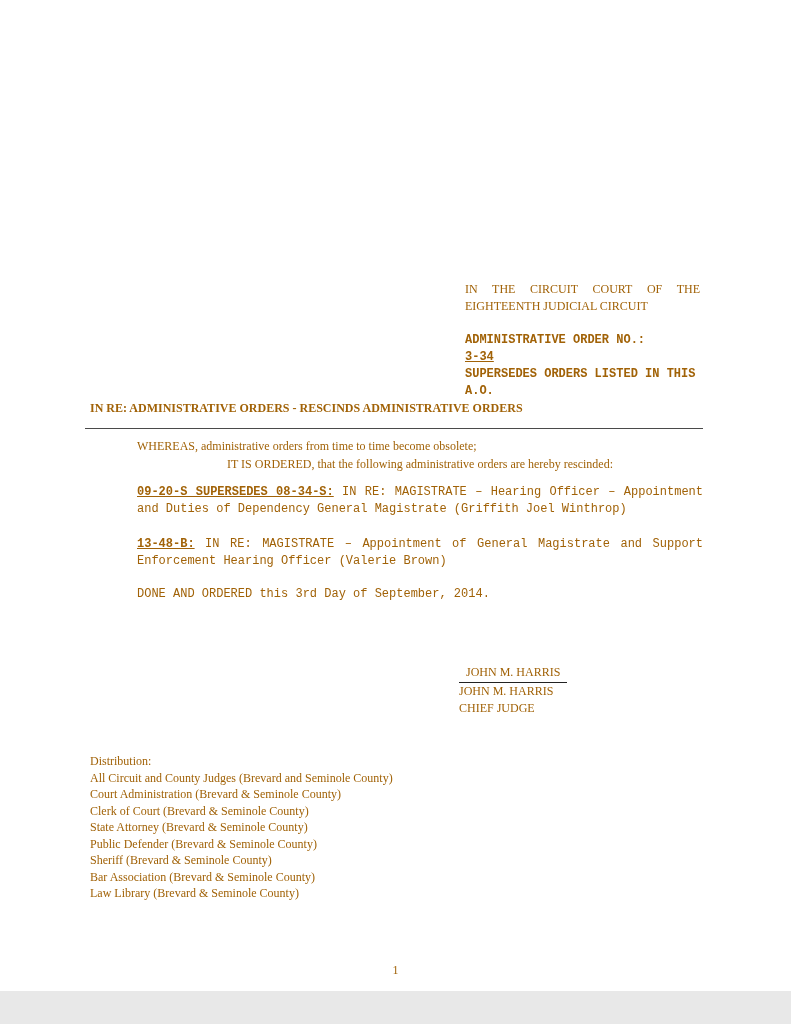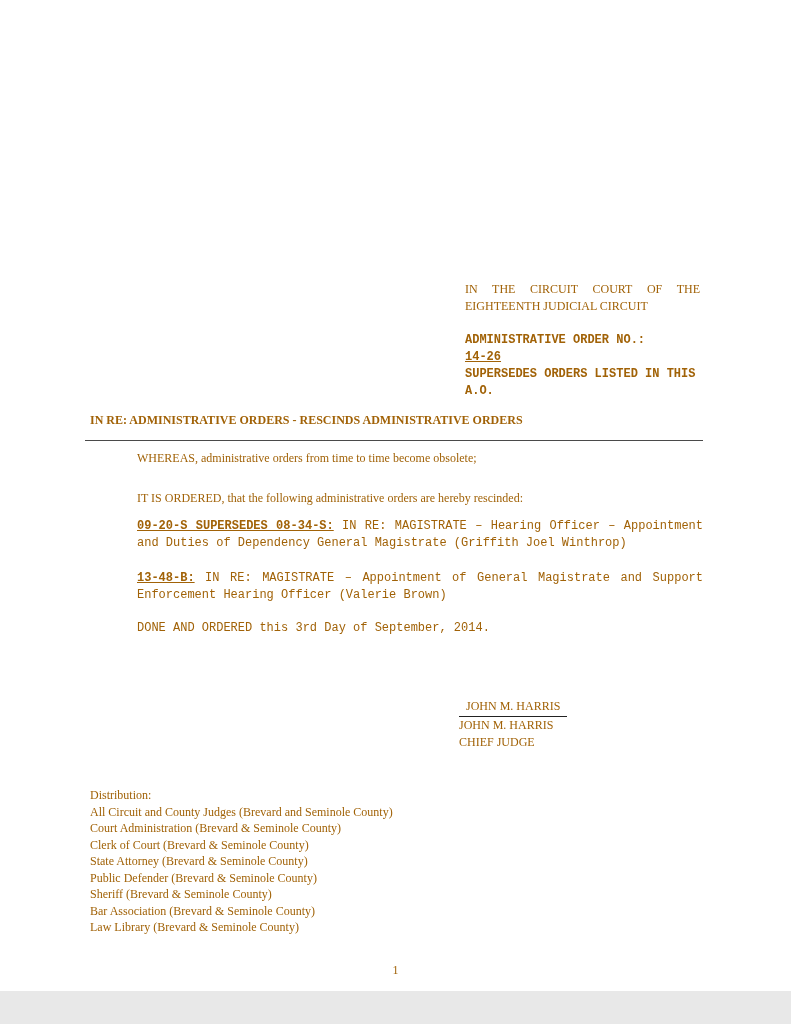--- a/index.html
+++ b/index.html
@@ -23,35 +23,35 @@
     width: 613px;
   }
   .header-block {
     margin-top: 281px;
     margin-left: 375px;
     width: 235px;
   }
   .court-name { text-align: justify; }
   .order-group { margin-top: 17px; font-weight: bold; font-family: Liberation Mono, monospace; }
   .u { text-decoration: underline; }
-  .doc-title { margin-top: 12px; font-weight: bold; }
+  .doc-title { font-weight: bold; }
   .rule {
     margin-top: 11px;
     margin-left: -5px;
     width: 618px;
     border-top: 1px solid #4a4a4a;
     height: 0;
   }
   p.flow { margin-top: 12px; }
   p.first-indent { text-indent: 47px; }
   p.block-indent { margin-left: 47px; width: 566px; font-family: Liberation Mono, monospace; }
   p.justified { text-align: justify; }
   .bold { font-weight: bold; }
   p.whereas { margin-top: 9px; }
-  p.ordered-intro { margin-top: 23px; }
+  p.ordered-intro { margin-top: 1px; text-align: center; }
   p.item-1 { margin-top: 11px; }
   p.item-2 { margin-top: 18px; }
   p.done-line { margin-top: 16px; }
   .signature-block {
     margin-top: 61px;
     margin-left: 369px;
     width: 220px;
     text-align: left;
   }
   .sig-underline {
@@ -71,21 +71,21 @@
 </head>
 <body>
 
 <div class="page">
   <div class="content">
 
     <div class="header-block">
       <div class="court-name">IN THE CIRCUIT COURT OF THE EIGHTEENTH JUDICIAL CIRCUIT</div>
       <div class="order-group">
         <div>ADMINISTRATIVE ORDER NO.:</div>
-        <div><span class="u">14-26</span></div>
+        <div><span class="u">3-34</span></div>
         <div>SUPERSEDES ORDERS LISTED IN THIS A.O.</div>
       </div>
     </div>
 
     <div class="doc-title">IN RE: ADMINISTRATIVE ORDERS - RESCINDS ADMINISTRATIVE ORDERS</div>
 
     <div class="rule"></div>
 
     <p class="flow first-indent whereas">WHEREAS, administrative orders from time to time become obsolete;</p>
 

